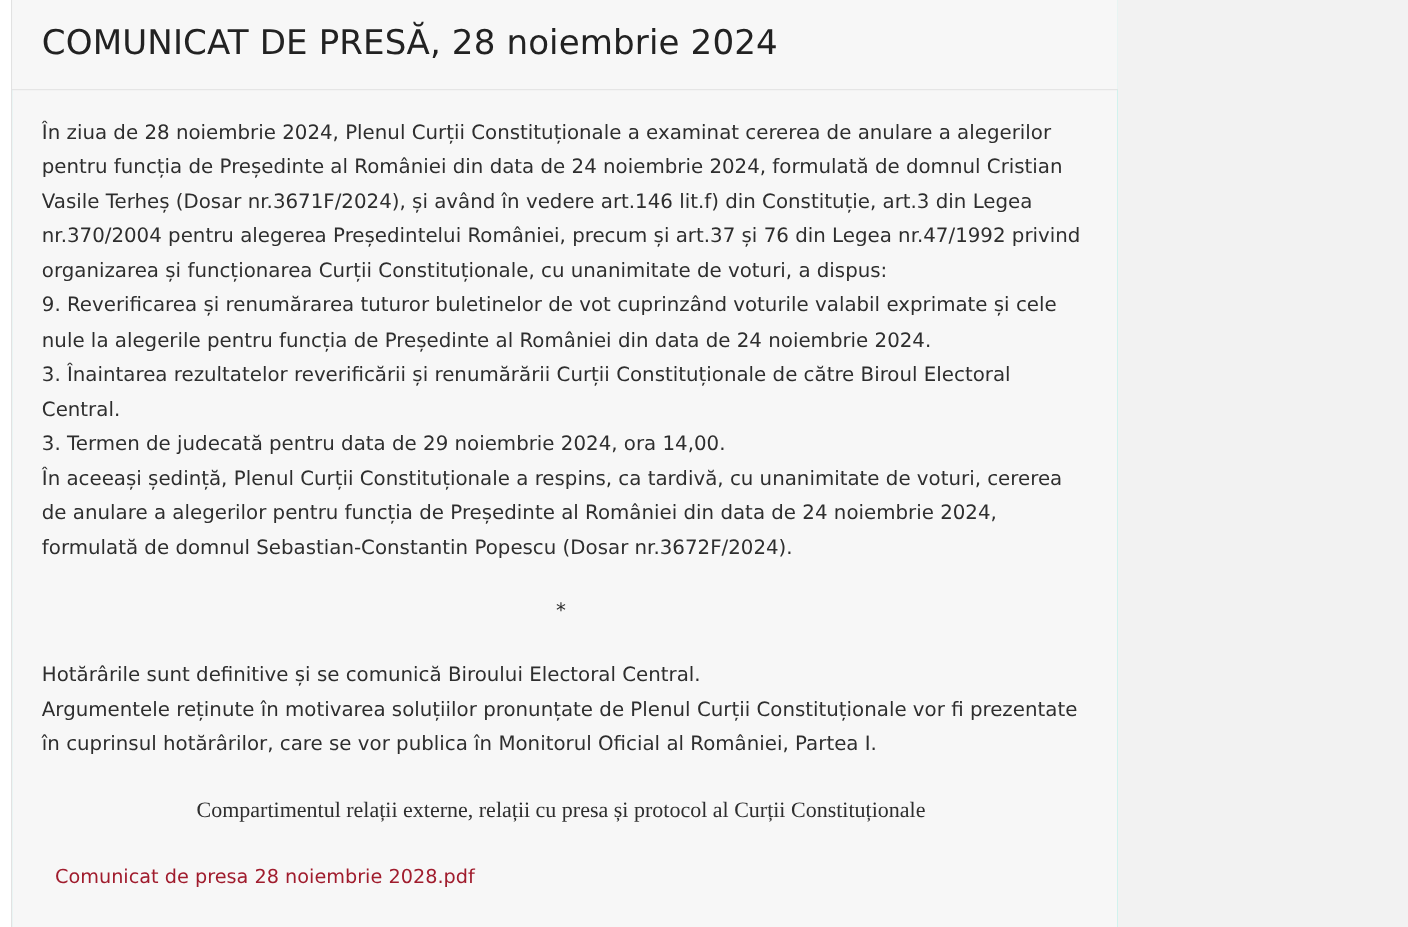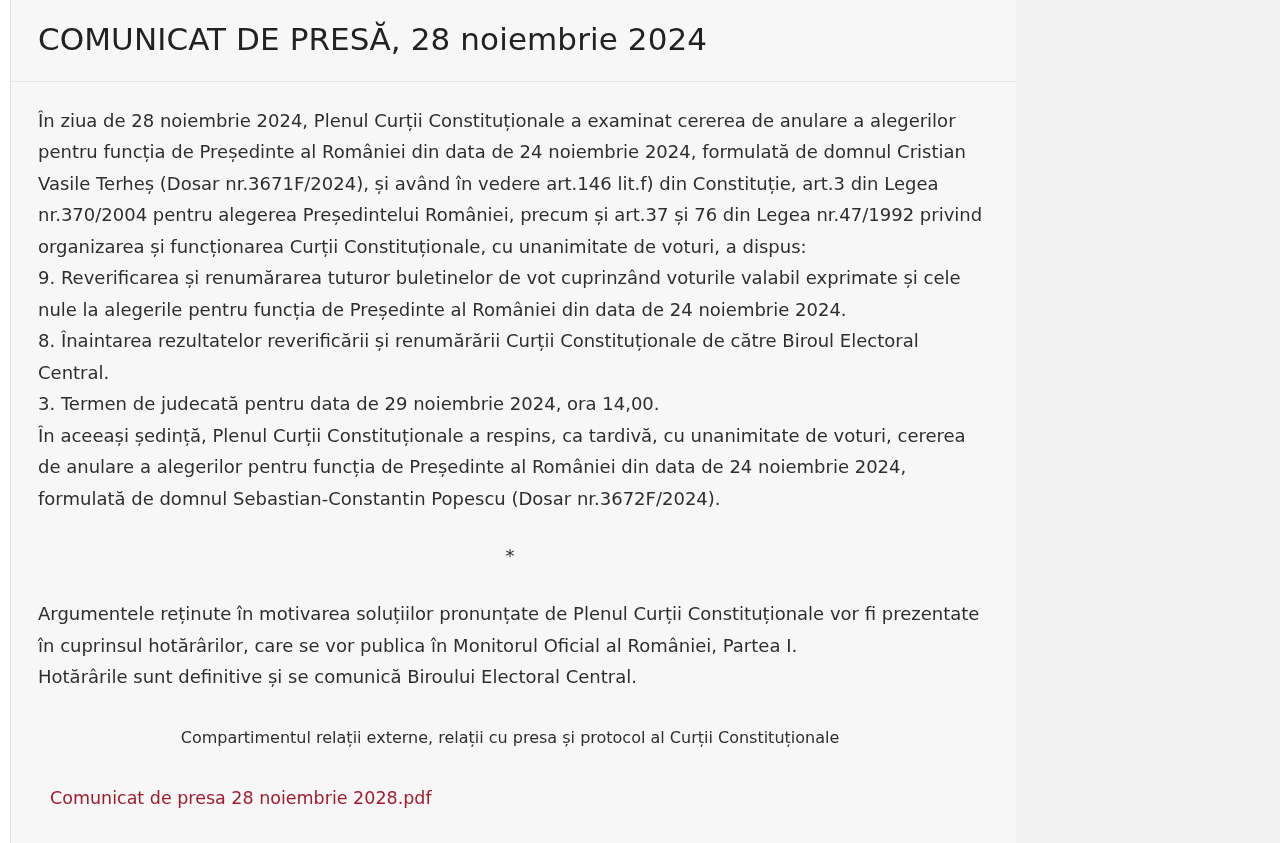--- a/index.html
+++ b/index.html
@@ -74,25 +74,26 @@
     line-height: 31px;
     color: #2e2e2e;
     margin: 26px 0 27px 0;
     padding-right: 6px;
   }
   .closing {
     margin-top: 0;
   }
   .signature {
     text-align: center;
-    font-size: 16px;
+    font-size: 20px;
     line-height: 31px;
     color: #2e2e2e;
     margin: 29px 0 0 0;
     padding-right: 6px;
+    font-family: Liberation Serif, serif;
   }
   .attachment {
     display: inline-block;
     margin: 32px 0 0 12px;
     font-size: 17.5px;
     line-height: 26px;
     color: #a01c2d;
     text-decoration: none;
     cursor: pointer;
   }
@@ -110,30 +111,30 @@
       <h1 class="doc-title">COMUNICAT DE PRESĂ, 28 noiembrie 2024</h1>
     </div>
 
     <div class="divider"></div>
 
     <div class="body-area">
 
       <div class="para-block">
         <p class="para">În ziua de 28 noiembrie 2024, Plenul Curții Constituționale a examinat cererea de anulare a alegerilor pentru funcția de Președinte al României din data de 24 noiembrie 2024, formulată de domnul Cristian Vasile Terheș (Dosar nr.3671F/2024), și având în vedere art.146 lit.f) din Constituție, art.3 din Legea nr.370/2004 pentru alegerea Președintelui României, precum și art.37 și 76 din Legea nr.47/1992 privind organizarea și funcționarea Curții Constituționale, cu unanimitate de voturi, a dispus:</p>
         <p class="para">9. Reverificarea și renumărarea tuturor buletinelor de vot cuprinzând voturile valabil exprimate și cele nule la alegerile pentru funcția de Președinte al României din data de 24 noiembrie 2024.</p>
-        <p class="para">8. Înaintarea rezultatelor reverificării și renumărării Curții Constituționale de către Biroul Electoral Central.</p>
+        <p class="para">3. Înaintarea rezultatelor reverificării și renumărării Curții Constituționale de către Biroul Electoral Central.</p>
         <p class="para">3. Termen de judecată pentru data de 29 noiembrie 2024, ora 14,00.</p>
         <p class="para">În aceeași ședință, Plenul Curții Constituționale a respins, ca tardivă, cu unanimitate de voturi, cererea de anulare a alegerilor pentru funcția de Președinte al României din data de 24 noiembrie 2024, formulată de domnul Sebastian-Constantin Popescu (Dosar nr.3672F/2024).</p>
       </div>
 
       <div class="star">*</div>
 
       <div class="closing">
+        <p class="para">Hotărârile sunt definitive și se comunică Biroului Electoral Central.</p>
         <p class="para">Argumentele reținute în motivarea soluțiilor pronunțate de Plenul Curții Constituționale vor fi prezentate în cuprinsul hotărârilor, care se vor publica în Monitorul Oficial al României, Partea I.</p>
-        <p class="para">Hotărârile sunt definitive și se comunică Biroului Electoral Central.</p>
       </div>
 
       <div class="signature">Compartimentul relații externe, relații cu presa și protocol al Curții Constituționale</div>
 
       <a class="attachment" href="#">Comunicat de presa 28 noiembrie 2028.pdf</a>
 
     </div>
   </div>
 </div>
 

